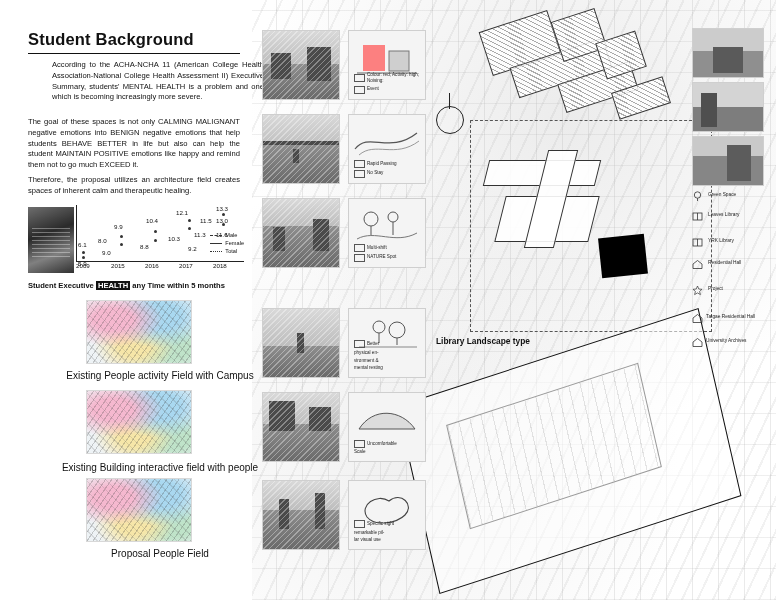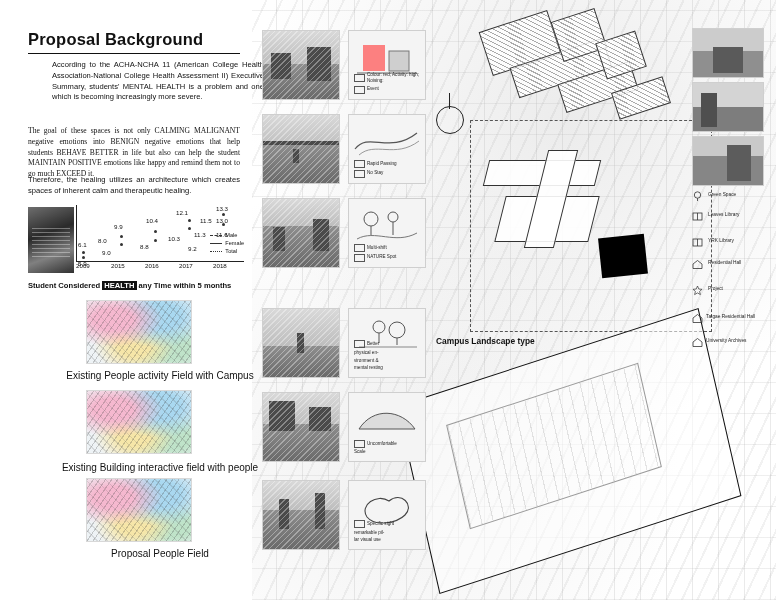--- a/index.html
+++ b/index.html
@@ -35,21 +35,21 @@
     position:absolute;left:28px;top:30px;width:210px;
     font-size:16.5px;font-weight:bold;color:#111;letter-spacing:.2px;
   }
   .titlerule{position:absolute;left:28px;top:53px;width:212px;height:1px;background:#111;}
 
   .para{
     position:absolute;left:28px;width:212px;
     font-size:7.6px;line-height:1.42;color:#111;text-align:justify;
   }
   .p1{top:60px;margin-left:24px;}
-  .p2{top:126px;font-family:Liberation Serif, serif;}
+  .p2{top:117px;}
   .p3{top:175px;}
 
   
   .chartwrap{position:absolute;left:28px;top:205px;width:216px;height:75px;}
   .chartphoto{
     position:absolute;left:0;top:2px;width:46px;height:66px;
     background:
       linear-gradient(160deg,#6e6e6e,#2a2a2a 40%,#808080 70%,#303030);
     filter:grayscale(1);
   }
@@ -173,30 +173,30 @@
   <div class="bld bldhatch" style="left:600px;top:36px;width:40px;height:36px;transform:rotate(-18deg);"></div>
   <div class="bld bldhatch" style="left:614px;top:84px;width:52px;height:26px;transform:rotate(-18deg);"></div>
   <div class="bld" style="left:486px;top:160px;width:110px;height:24px;transform:skewX(-14deg);"></div>
   <div class="bld" style="left:500px;top:196px;width:92px;height:44px;transform:skewX(-14deg);"></div>
   <div class="bld" style="left:536px;top:150px;width:28px;height:96px;transform:skewX(-14deg);"></div>
 
   <div class="axon">
     <div class="axonshape"></div>
     <div class="axoninner"></div>
   </div>
-  <div class="campuslabel">Campus Landscape type</div>
+  <div class="campuslabel">Library Landscape type</div>
 
   <div class="leftpanel"></div>
 
-  <div class="title">Proposal Background</div>
+  <div class="title">Student Background</div>
   <div class="titlerule"></div>
 
   <div class="para p1">According to the ACHA-NCHA 11 (American College Health Association-National College Health Assessment II) Executive Summary, students' MENTAL HEALTH is a problem and one which is becoming increasingly more severe.</div>
   <div class="para p2">The goal of these spaces is not only CALMING MALIGNANT negative emotions into BENIGN negative emotions that help students BEHAVE BETTER in life but also can help the student MAINTAIN POSITIVE emotions like happy and remind them not to go much EXCEED it.</div>
-  <div class="para p3">Therefore, the healing utilizes an architecture which creates spaces of inherent calm and therapeutic healing.</div>
+  <div class="para p3">Therefore, the proposal utilizes an architecture field creates spaces of inherent calm and therapeutic healing.</div>
 
   <div class="chartwrap">
     <div class="chartphoto"></div>
     <div class="axes">
       <div class="axis-y"></div>
       <div class="axis-x"></div>
 
       <div class="pt" style="left:6px;top:46px;"></div>
       <div class="pt" style="left:44px;top:30px;"></div>
       <div class="pt" style="left:78px;top:25px;"></div>
@@ -233,21 +233,21 @@
 
       <div class="legend">
         <div><i class="dash"></i><span>Male</span></div>
         <div><i></i><span>Female</span></div>
         <div><i class="dot"></i><span>Total</span></div>
       </div>
     </div>
   </div>
 
   <div class="chartcap">
-    <span>Student Considered </span><span class="hl">HEALTH</span><span> any Time within 5 months</span>
+    <span>Student Executive </span><span class="hl">HEALTH</span><span> any Time within 5 months</span>
   </div>
 
   <div class="flowimg f1">
     <div class="base"></div>
     <div class="lines"></div>
     <div class="lines2"></div>
   </div>
   <div class="flowcap c1">Existing People activity Field with Campus</div>
 
   <div class="flowimg f2">

